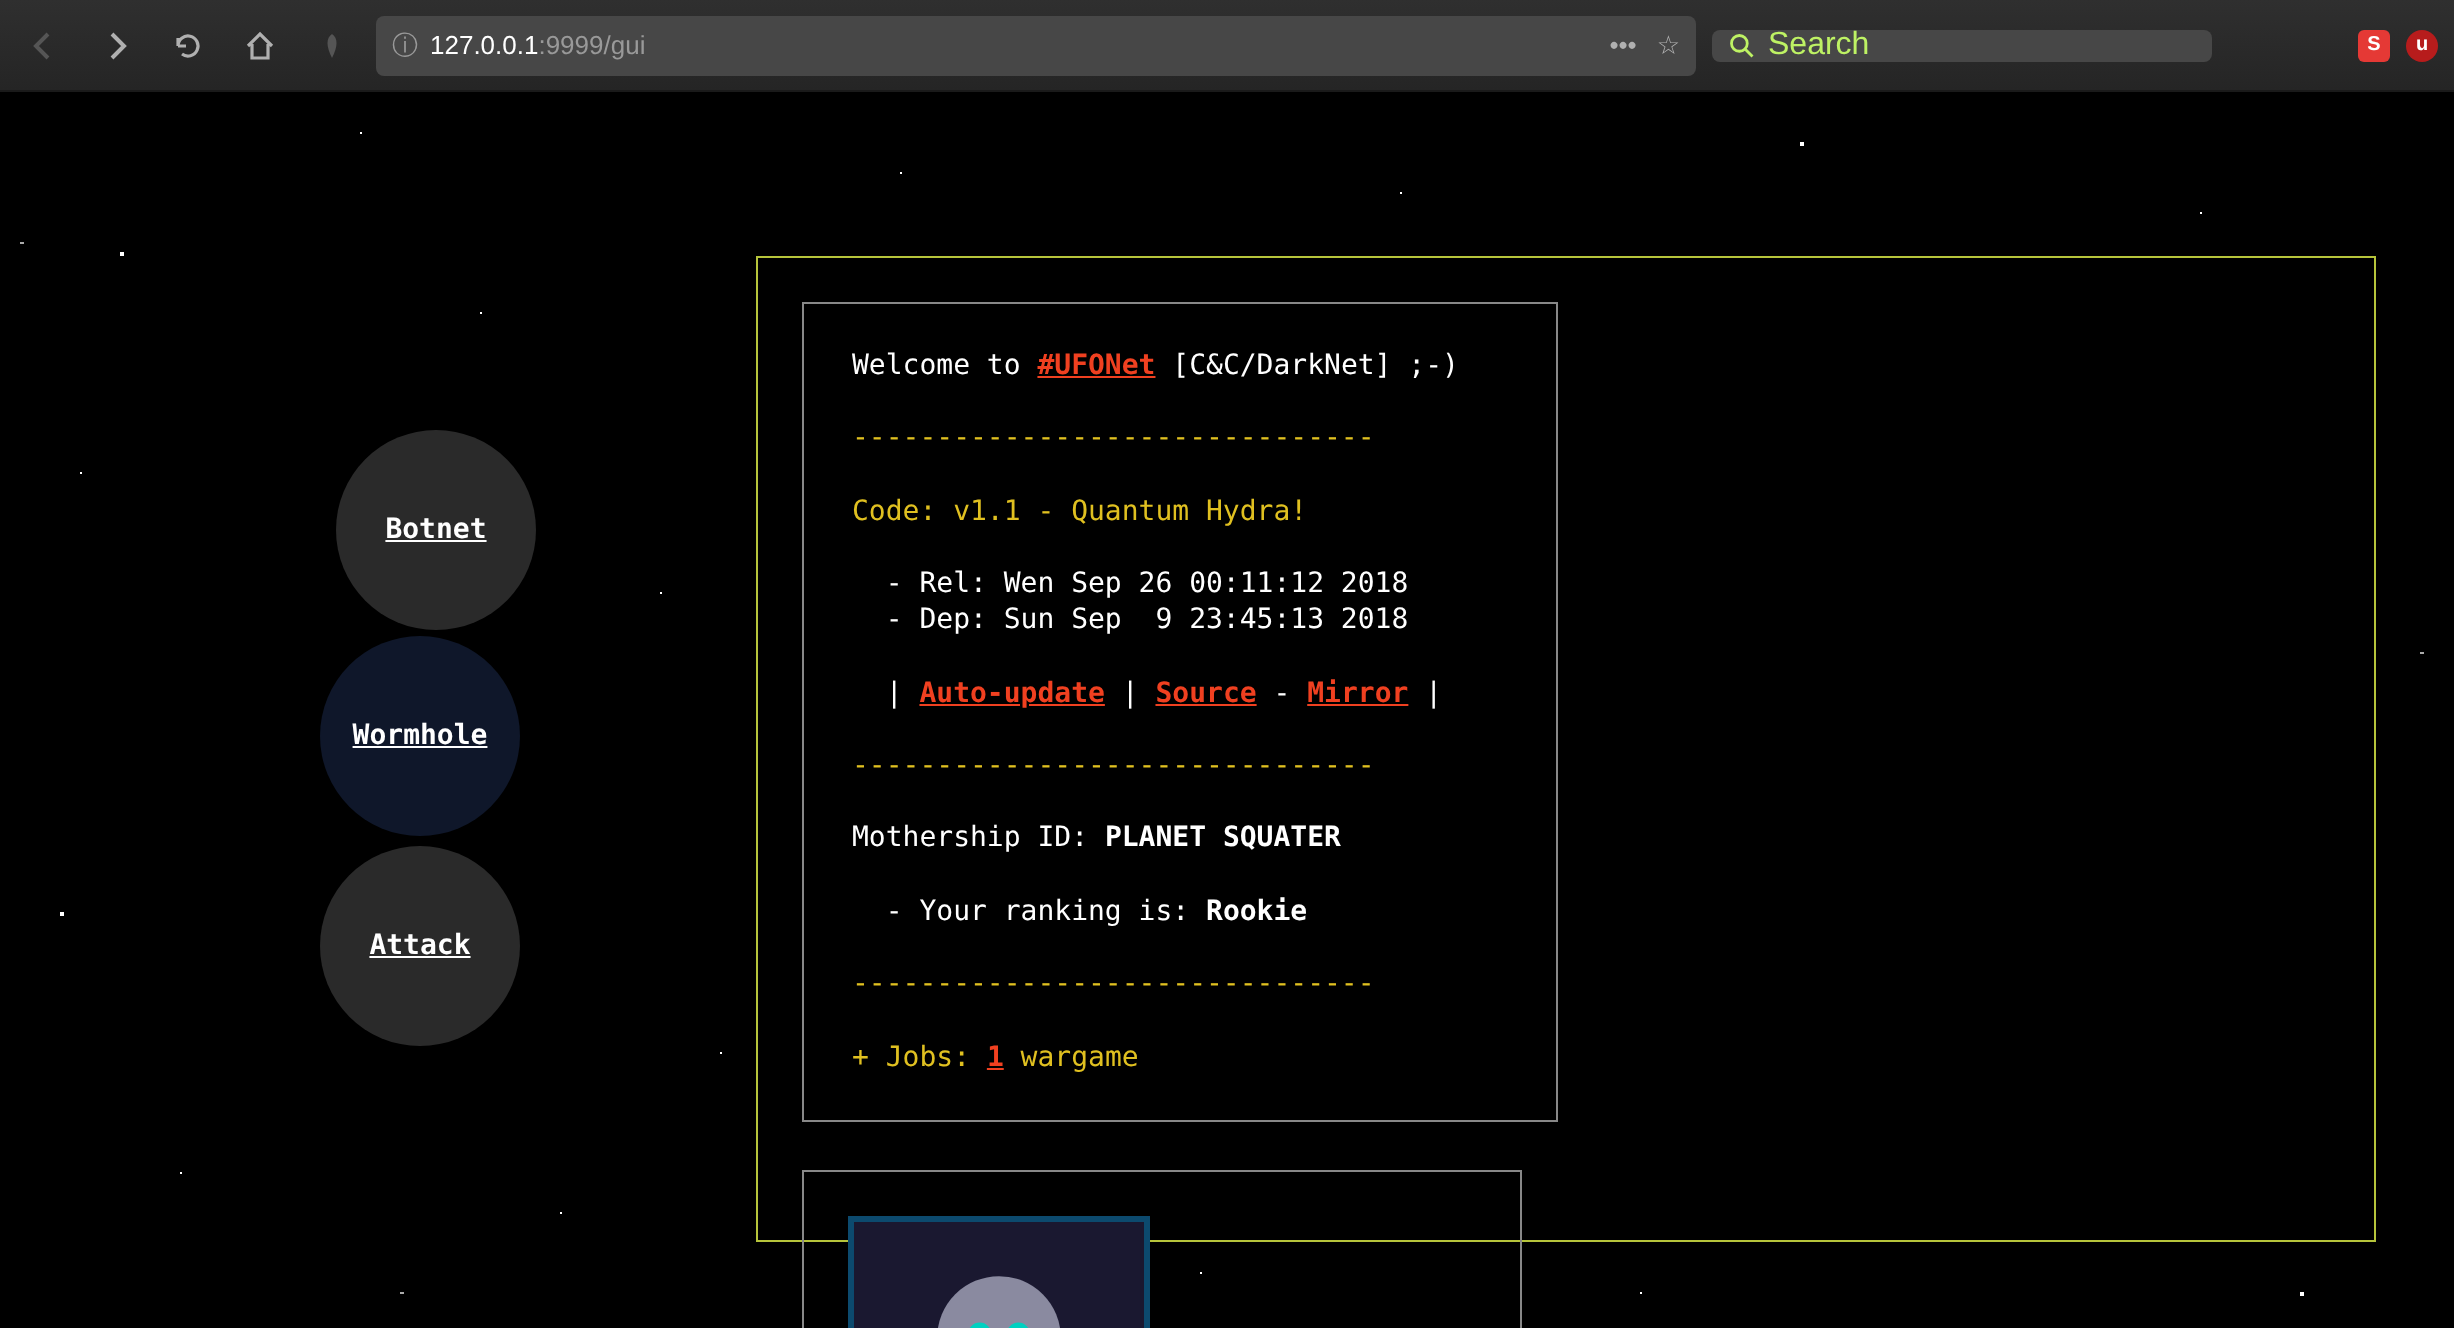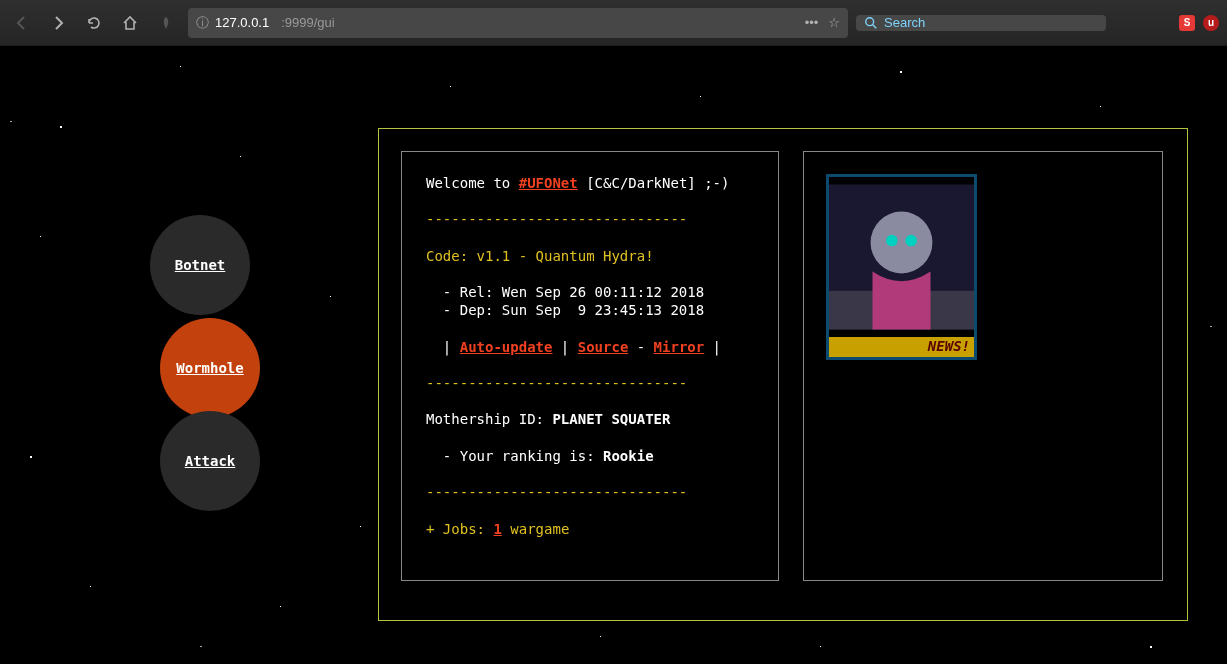--- a/index.html
+++ b/index.html
@@ -38,33 +38,33 @@
   display: flex;
   align-items: center;
   padding: 0 8px;
   color: #d0d0d0;
   font-family: sans-serif;
   font-size: 13px;
   gap: 6px;
 }
 .url-bar .info { color: #999; }
 .url-host { color: #fff; }
-.url-rest { color: #999; margin-left: 12px; }
+.url-rest { color: #999; }
 .url-actions { margin-left: auto; display: flex; gap: 10px; color: #b0b0b0; }
 .search-bar {
   width: 250px;
   height: 16px;
   background: #474747;
   border-radius: 4px;
   display: flex;
   align-items: center;
   padding: 0 8px;
-  color: #7dd3fc;
+  color: #bef264;
   font-family: sans-serif;
-  font-size: 13px;
+  font-size: 16px;
   gap: 6px;
 }
 .ext-icons { margin-left: auto; display: flex; gap: 8px; }
 .ext-badge {
   width: 16px; height: 16px;
   border-radius: 3px;
   color: #fff;
   font-size: 10px;
   font-weight: bold;
   display: flex; align-items: center; justify-content: center;
@@ -98,36 +98,37 @@
   width: 100px; height: 100px;
   border-radius: 50%;
   background: #2a2a2a;
   display: flex; align-items: center; justify-content: center;
   color: #fff;
   font-weight: bold;
   font-size: 14px;
   text-decoration: underline;
   cursor: pointer;
 }
-.circle.center { background: #c2410c; }
-.c-top { top: 0; left: 80px; }
+.circle.center { background: #0f172a; }
+.c-top { top: 0; left: 98px; }
 .c-left { top: 103px; left: 0; }
 .c-center { top: 103px; left: 90px; }
 .c-right { top: 103px; left: 193px; }
-.c-bottom { top: 196px; left: 90px; }
+.c-bottom { top: 208px; left: 90px; }
 
 
 .main-panel {
   position: absolute;
   top: 128px; left: 378px;
   width: 810px; height: 493px;
   border: 1px solid #b6c43b;
   padding: 22px;
   display: flex;
   gap: 24px;
+  flex-direction: column;
 }
 .info-box {
   border: 1px solid #888;
   width: 378px;
   height: 430px;
   padding: 22px 24px;
   color: #fff;
   font-size: 14px;
   line-height: 1.3;
   font-family: monospace;

